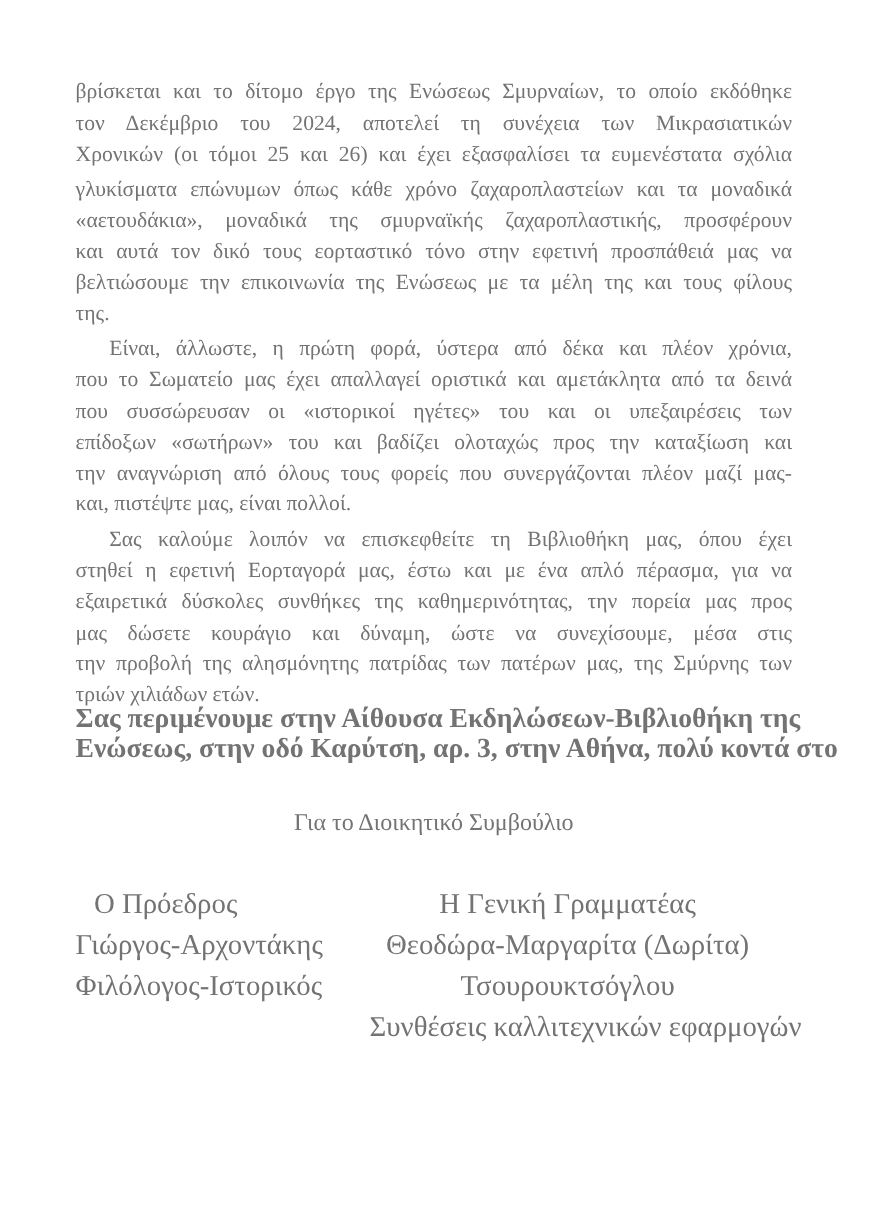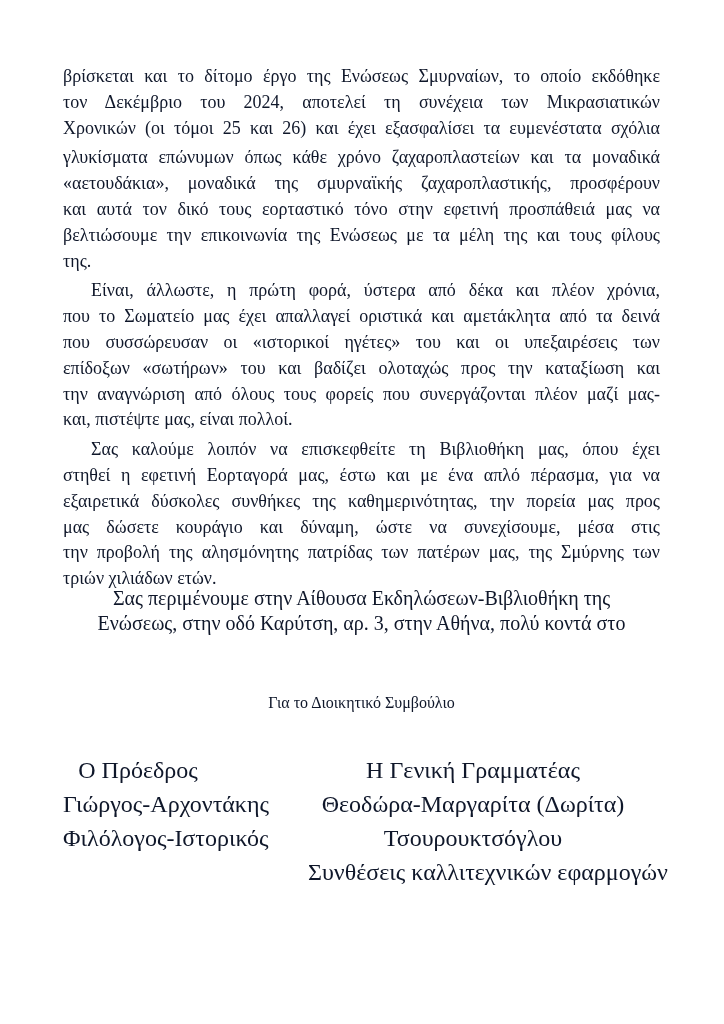--- a/index.html
+++ b/index.html
@@ -7,21 +7,21 @@
     padding: 0;
     background: #ffffff;
   }
   .page {
     position: relative;
     width: 724px;
     height: 1024px;
     background: #ffffff;
     overflow: hidden;
     font-family: "Liberation Serif", "DejaVu Serif", serif;
-    color: #0f172a;
+    color: #737373;
   }
   .content {
     position: absolute;
     left: 63px;
     top: 0;
     width: 597px;
     padding-top: 64px;
   }
   
   .para { margin: 0; }
@@ -31,30 +31,30 @@
     line-height: 25.8px;
     text-align: justify;
     text-align-last: justify;
     white-space: nowrap;
   }
   .line.first { padding-left: 28px; }
   .line.last { text-align-last: left; }
   
   .highlight { margin-top: -6px; }
   .hl-line {
-    font-size: 20px;
+    font-size: 23px;
     line-height: 25px;
-    font-weight: normal;
+    font-weight: bold;
     text-align: center;
     white-space: nowrap;
   }
   
   .closing {
-    margin-top: 54px;
-    font-size: 16px;
+    margin-top: 38px;
+    font-size: 20px;
     line-height: 25px;
     text-align: center;
   }
   
   .signatures {
     margin-top: 38px;
     display: grid;
     grid-template-columns: 150px 95px 330px;
     grid-auto-rows: 34px;
   }

